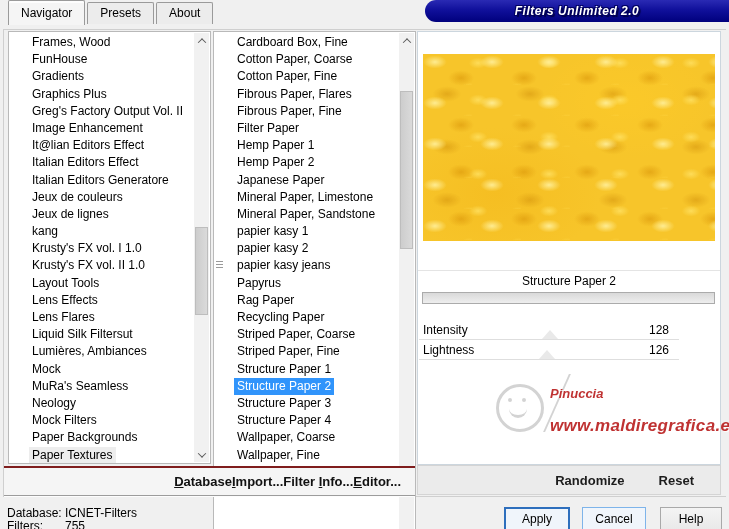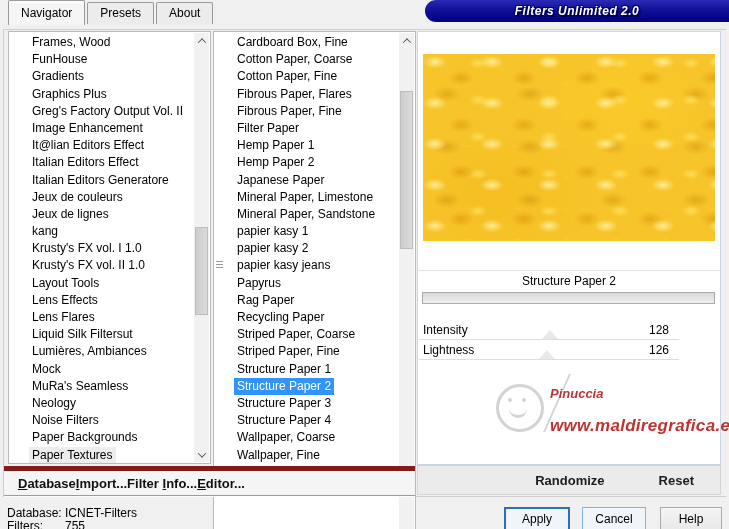--- a/index.html
+++ b/index.html
@@ -97,29 +97,29 @@
   }
   .wm .face:before{content:"";position:absolute;left:9px;top:11px;width:4px;height:4px;background:#cfcfcf;border-radius:50%;box-shadow:14px 0 0 #cfcfcf}
   .wm .face:after{content:"";position:absolute;left:10px;top:18px;width:18px;height:10px;border-bottom:3px solid #cfcfcf;border-radius:0 0 12px 12px}
   .wm .swoosh{position:absolute;left:96px;top:2px;width:26px;height:58px;border-right:2px solid #cfcfcf;transform:skewX(-24deg)}
   .wm .name{position:absolute;left:116px;top:14px;font-weight:bold;font-style:italic;font-size:13px;text-shadow:1px 1px 0 #fff}
   .wm .url{position:absolute;left:116px;top:44px;font-weight:bold;font-style:italic;font-size:17px;letter-spacing:.3px;text-shadow:1px 1px 0 #fff}
   
   .rstrip{
     position:absolute;left:417px;top:465px;width:304px;height:30px;
     background:#ebebeb;border:1px solid #d4d4d4;box-sizing:border-box;
-    display:flex;align-items:center;justify-content:flex-end;gap:54px;padding-right:26px;
+    display:flex;align-items:center;justify-content:flex-end;gap:34px;padding-right:26px;
   }
   .flatbtn{font-weight:bold;font-size:13px;color:#1c1c1c;cursor:default}
   
   .toolbar{
     position:absolute;left:4px;top:466px;width:411px;height:29px;
-    background:#f5f5f5;border-top:5px solid #7f1d1d;
+    background:#f5f5f5;border-top:2px solid #7f1d1d;
     box-shadow:0 1px 0 #9c9c9c,0 2px 0 #fdfdfd;
-    display:flex;align-items:center;justify-content:flex-start;padding:0 14px;box-sizing:border-box;
+    display:flex;align-items:center;justify-content:flex-end;padding:0 14px;box-sizing:border-box;
   }
   .tbtn{font-weight:bold;font-size:13px;color:#111}
   .tbtn u{text-decoration:underline}
   
   .status{position:absolute;left:7px;top:507px;line-height:13px}
   .status .row{display:flex}
   .status .lab{width:58px}
   
   .dlgbtn{
     position:absolute;top:507px;height:26px;box-sizing:border-box;text-align:center;line-height:22px;
@@ -161,21 +161,21 @@
       <div class="li"><span class="lab">Krusty's FX vol. I 1.0</span></div>
       <div class="li"><span class="lab">Krusty's FX vol. II 1.0</span></div>
       <div class="li"><span class="lab">Layout Tools</span></div>
       <div class="li"><span class="lab">Lens Effects</span></div>
       <div class="li"><span class="lab">Lens Flares</span></div>
       <div class="li"><span class="lab">Liquid Silk Filtersut</span></div>
       <div class="li"><span class="lab">Lumières, Ambiances</span></div>
       <div class="li"><span class="lab">Mock</span></div>
       <div class="li"><span class="lab">MuRa's Seamless</span></div>
       <div class="li"><span class="lab">Neology</span></div>
-      <div class="li"><span class="lab">Noise Filters</span></div>
+      <div class="li"><span class="lab">Mock Filters</span></div>
       <div class="li"><span class="lab">Paper Backgrounds</span></div>
       <div class="li cat-sel"><span class="lab">Paper Textures</span></div>
     </div>
   <div class="sb sb-left">
     <div class="sbtn up">
         <span class="chev u"></span>
       </div>
     <div class="thumb"></div>
     <div class="sbtn down">
         <span class="chev d"></span>

